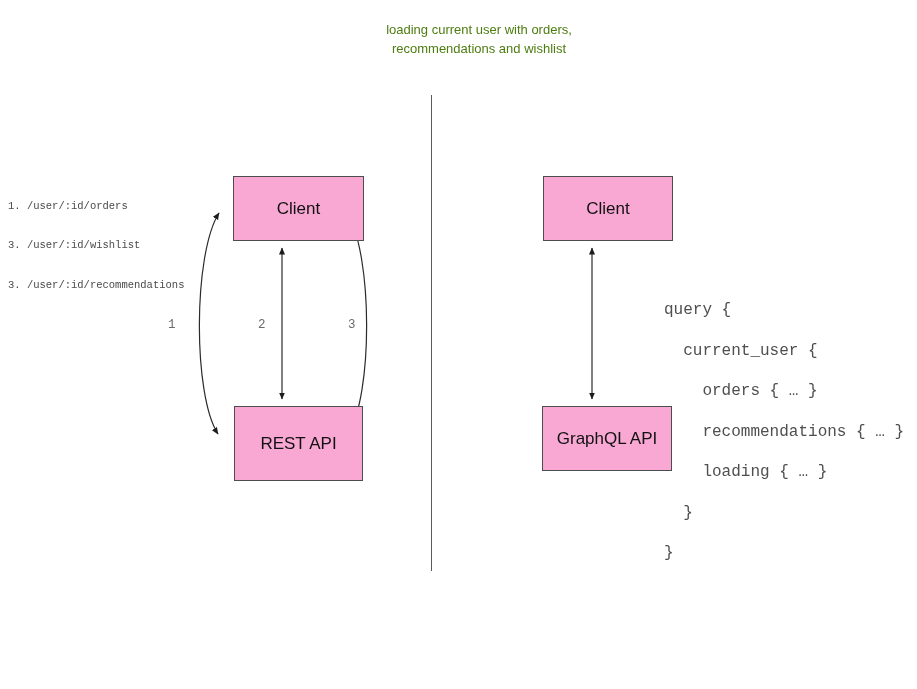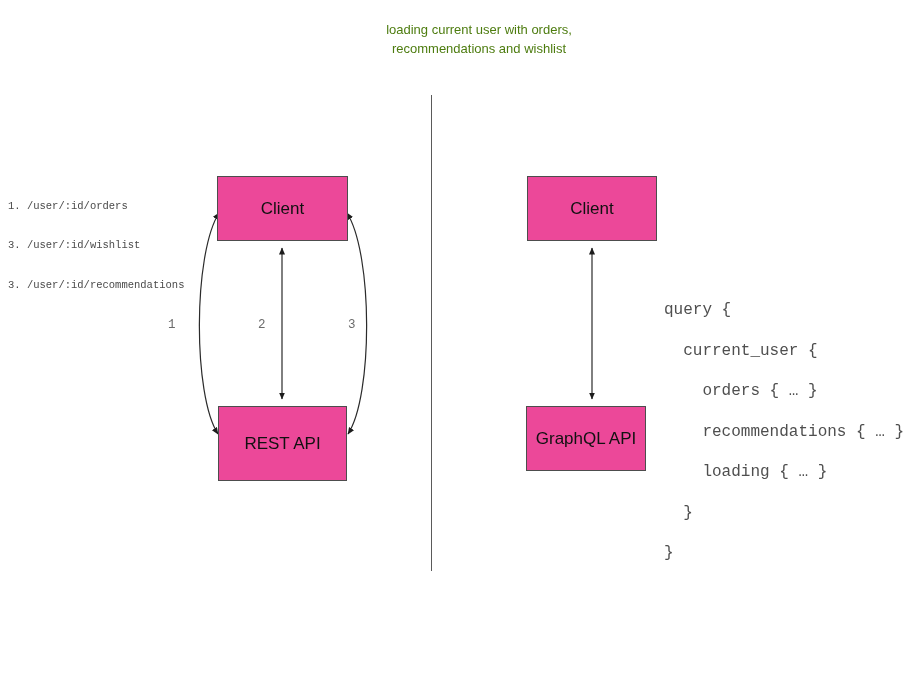--- a/index.html
+++ b/index.html
@@ -30,33 +30,34 @@
   .divider {
     position: absolute;
     left: 431px;
     top: 95px;
     width: 1px;
     height: 476px;
     background: #5a5a5a;
   }
   .node-box {
     position: absolute;
-    background: #ec4899;
+    background: #f9a8d4;
     border: 1px solid #4d4d4d;
     display: flex;
     align-items: center;
     justify-content: center;
     font-size: 17px;
     color: #111111;
     box-sizing: border-box;
+    margin-left: 16px;
   }
   .box-client-left  { left: 217px; top: 176px; width: 131px; height: 65px; }
   .box-rest-api     { left: 218px; top: 406px; width: 129px; height: 75px; }
   .box-client-right { left: 527px; top: 176px; width: 130px; height: 65px; }
-  .box-graphql-api  { left: 526px; top: 406px; width: 120px; height: 65px; }
+  .box-graphql-api  { left: 526px; top: 406px; width: 130px; height: 65px; }
 
   .mono {
     font-family: Liberation Mono, monospace;
   }
   .endpoint-list {
     position: absolute;
     left: 8px;
     top: 173px;
     font-size: 10.5px;
     line-height: 13.3px;

